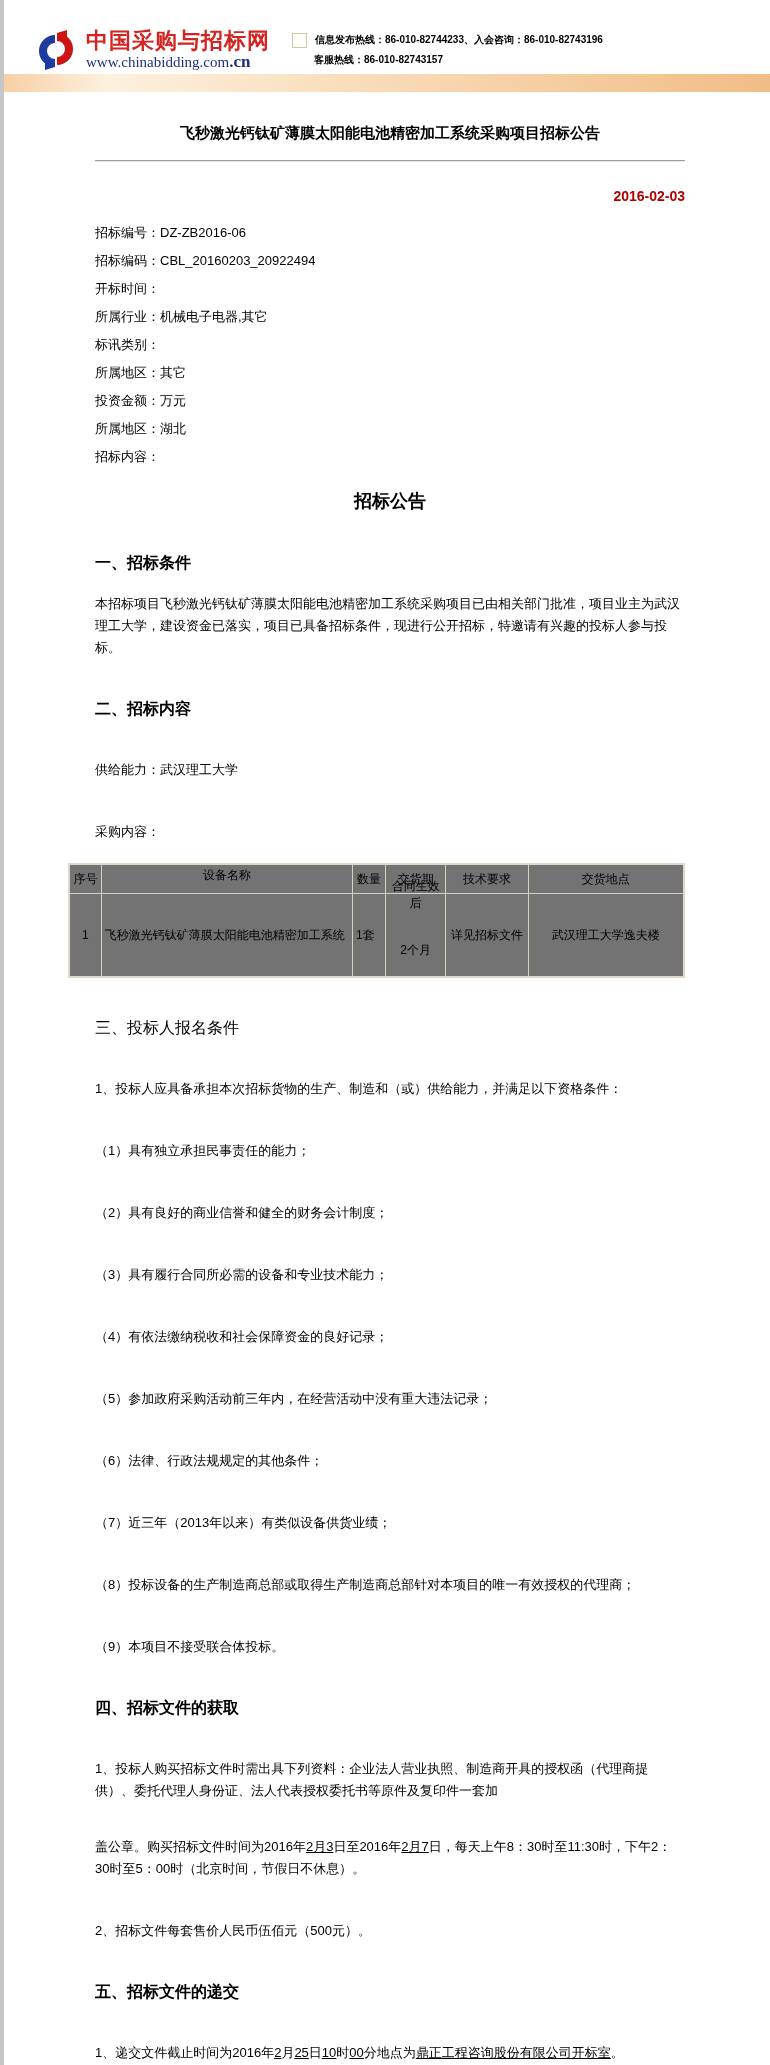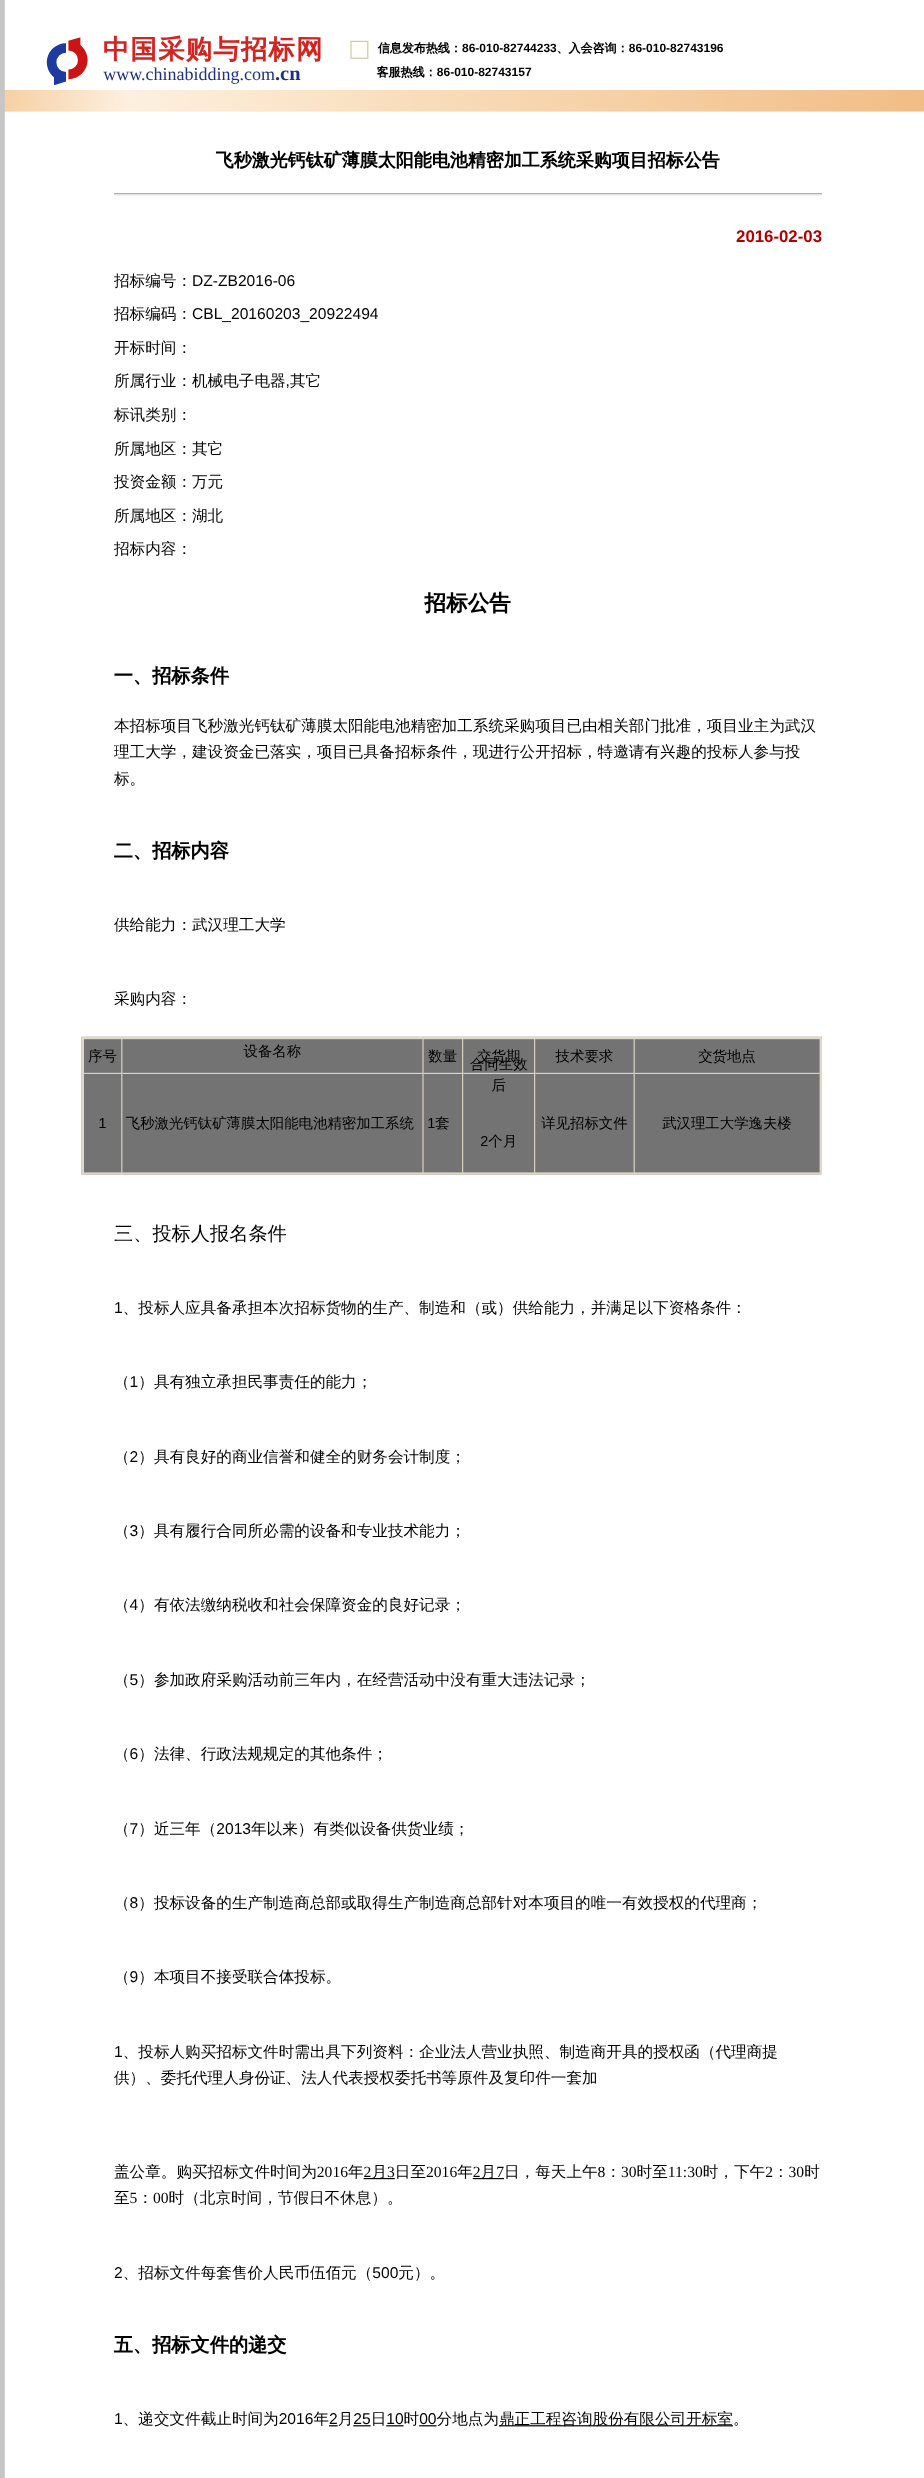--- a/index.html
+++ b/index.html
@@ -194,22 +194,23 @@
     <p class="para gap-top">（1）具有独立承担民事责任的能力；</p>
     <p class="para gap-top">（2）具有良好的商业信誉和健全的财务会计制度；</p>
     <p class="para gap-top">（3）具有履行合同所必需的设备和专业技术能力；</p>
     <p class="para gap-top">（4）有依法缴纳税收和社会保障资金的良好记录；</p>
     <p class="para gap-top">（5）参加政府采购活动前三年内，在经营活动中没有重大违法记录；</p>
     <p class="para gap-top">（6）法律、行政法规规定的其他条件；</p>
     <p class="para gap-top">（7）近三年（2013年以来）有类似设备供货业绩；</p>
     <p class="para gap-top">（8）投标设备的生产制造商总部或取得生产制造商总部针对本项目的唯一有效授权的代理商；</p>
     <p class="para gap-top">（9）本项目不接受联合体投标。</p>
 
+    <h3 class="sec gap-top">四、招标文件的获取</h3>
     <p class="para gap-top">1、投标人购买招标文件时需出具下列资料：企业法人营业执照、制造商开具的授权函（代理商提供）、委托代理人身份证、法人代表授权委托书等原件及复印件一套加</p>
-    <p class="para" style="margin-top:56px;font-family:Liberation Serif, serif;"><span>盖公章。购买招标文件时间为2016年</span><span class="u">2月3</span><span>日至2016年</span><span class="u">2月7</span><span>日，每天上午8：30时至11:30时，下午2：30时至5：00时（北京时间，节假日不休息）。</span></p>
+    <p class="para" style="margin-top:34px;"><span>盖公章。购买招标文件时间为2016年</span><span class="u">2月3</span><span>日至2016年</span><span class="u">2月7</span><span>日，每天上午8：30时至11:30时，下午2：30时至5：00时（北京时间，节假日不休息）。</span></p>
     <p class="para gap-top">2、招标文件每套售价人民币伍佰元（500元）。</p>
 
     <h3 class="sec gap-top">五、招标文件的递交</h3>
     <p class="para gap-top"><span>1、递交文件截止时间为2016年</span><span class="u">2</span><span>月</span><span class="u">25</span><span>日</span><span class="u">10</span><span>时</span><span class="u">00</span><span>分地点为</span><span class="u">鼎正工程咨询股份有限公司开标室</span><span>。</span></p>
 
   </div>
 
 </div>
 
 </body></html>

